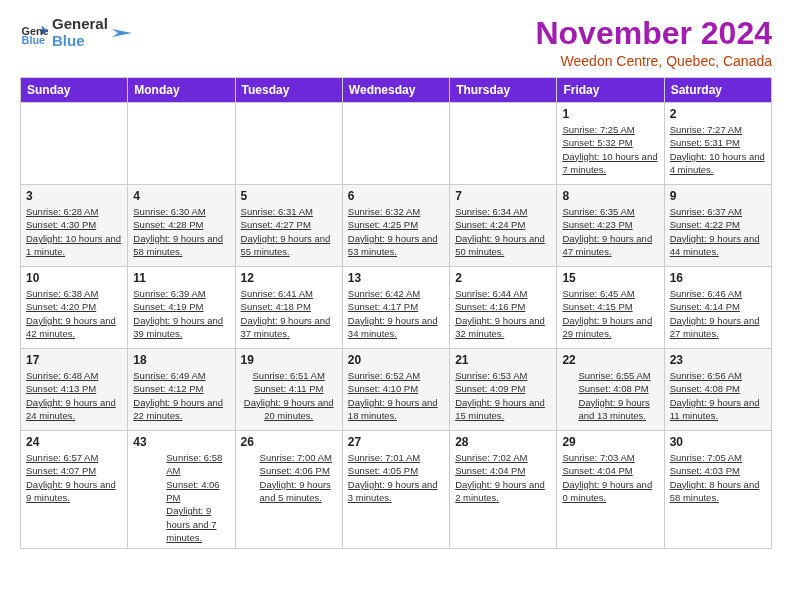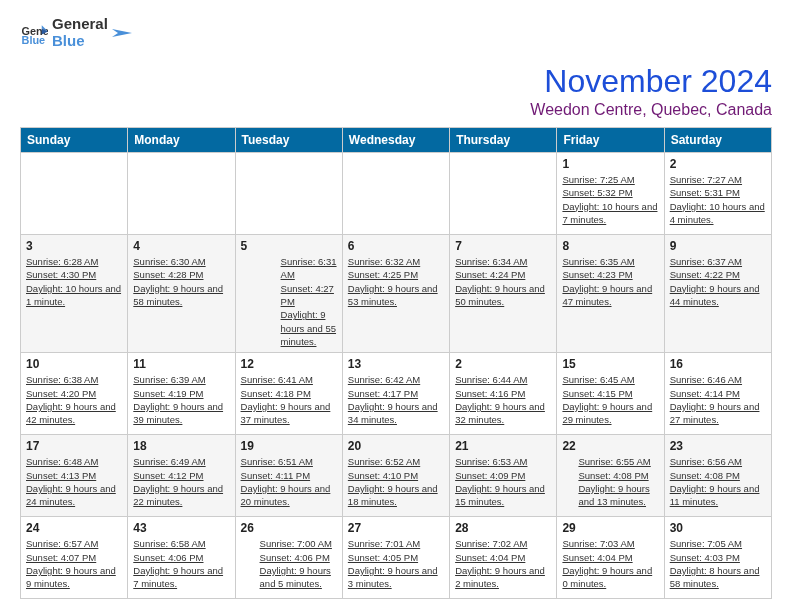--- a/index.html
+++ b/index.html
@@ -27,38 +27,37 @@
     }
     .logo-icon {
       width: 28px;
       height: 28px;
     }
     .title-block {
       text-align: right;
     }
     .month-title {
       font-size: 32px;
-      font-weight: normal;
-      color: #1d4ed8;
+      font-weight: bold;
+      color: #a21caf;
       line-height: 1.1;
-      margin-top: 48px;
     }
     .subtitle {
-      font-size: 16px;
-      color: #701a75;
+      font-size: 14px;
+      color: #c2410c;
       margin-top: 2px;
     }
     .calendar {
       width: 100%;
       border-collapse: collapse;
       margin-top: 8px;
       table-layout: fixed;
     }
     .calendar th {
-      background: #0369a1;
+      background: #6d28d9;
       color: #fff;
       font-size: 12px;
       font-weight: bold;
       text-align: left;
       padding: 5px 6px;
       border: 1px solid #ccc;
     }
     .calendar td {
       border: 1px solid #ccc;
       vertical-align: top;
@@ -153,21 +152,21 @@
 Daylight: 10 hours and 1 minute.</div>
           </td>
           <td>
             <span class="day-num">4</span>
             <div class="day-info" style="white-space: pre-line;">Sunrise: 6:30 AM
 Sunset: 4:28 PM
 Daylight: 9 hours and 58 minutes.</div>
           </td>
           <td>
             <span class="day-num">5</span>
-            <div class="day-info" style="white-space: pre-line; margin-left: 40px;">Sunrise: 6:31 AM
+            <div class="day-info" style="white-space: pre-line;">Sunrise: 6:31 AM
 Sunset: 4:27 PM
 Daylight: 9 hours and 55 minutes.</div>
           </td>
           <td>
             <span class="day-num">6</span>
             <div class="day-info" style="white-space: pre-line;">Sunrise: 6:32 AM
 Sunset: 4:25 PM
 Daylight: 9 hours and 53 minutes.</div>
           </td>
           <td>
@@ -241,21 +240,21 @@
 Daylight: 9 hours and 24 minutes.</div>
           </td>
           <td>
             <span class="day-num">18</span>
             <div class="day-info" style="white-space: pre-line;">Sunrise: 6:49 AM
 Sunset: 4:12 PM
 Daylight: 9 hours and 22 minutes.</div>
           </td>
           <td>
             <span class="day-num">19</span>
-            <div class="day-info" style="white-space: pre-line;">Sunrise: 6:51 AM
+            <div class="day-info" style="white-space: pre-line; text-align: center;">Sunrise: 6:51 AM
 Sunset: 4:11 PM
 Daylight: 9 hours and 20 minutes.</div>
           </td>
           <td>
             <span class="day-num">20</span>
             <div class="day-info" style="white-space: pre-line;">Sunrise: 6:52 AM
 Sunset: 4:10 PM
 Daylight: 9 hours and 18 minutes.</div>
           </td>
           <td>
@@ -279,21 +278,21 @@
         </tr>
         <tr>
           <td>
             <span class="day-num">24</span>
             <div class="day-info" style="white-space: pre-line;">Sunrise: 6:57 AM
 Sunset: 4:07 PM
 Daylight: 9 hours and 9 minutes.</div>
           </td>
           <td>
             <span class="day-num">43</span>
-            <div class="day-info" style="white-space: pre-line;">Sunrise: 6:58 AM
+            <div class="day-info" style="white-space: pre-line; margin-left: 33px;">Sunrise: 6:58 AM
 Sunset: 4:06 PM
 Daylight: 9 hours and 7 minutes.</div>
           </td>
           <td>
             <span class="day-num">26</span>
             <div class="day-info" style="white-space: pre-line; margin-left: 19px;">Sunrise: 7:00 AM
 Sunset: 4:06 PM
 Daylight: 9 hours and 5 minutes.</div>
           </td>
           <td>

